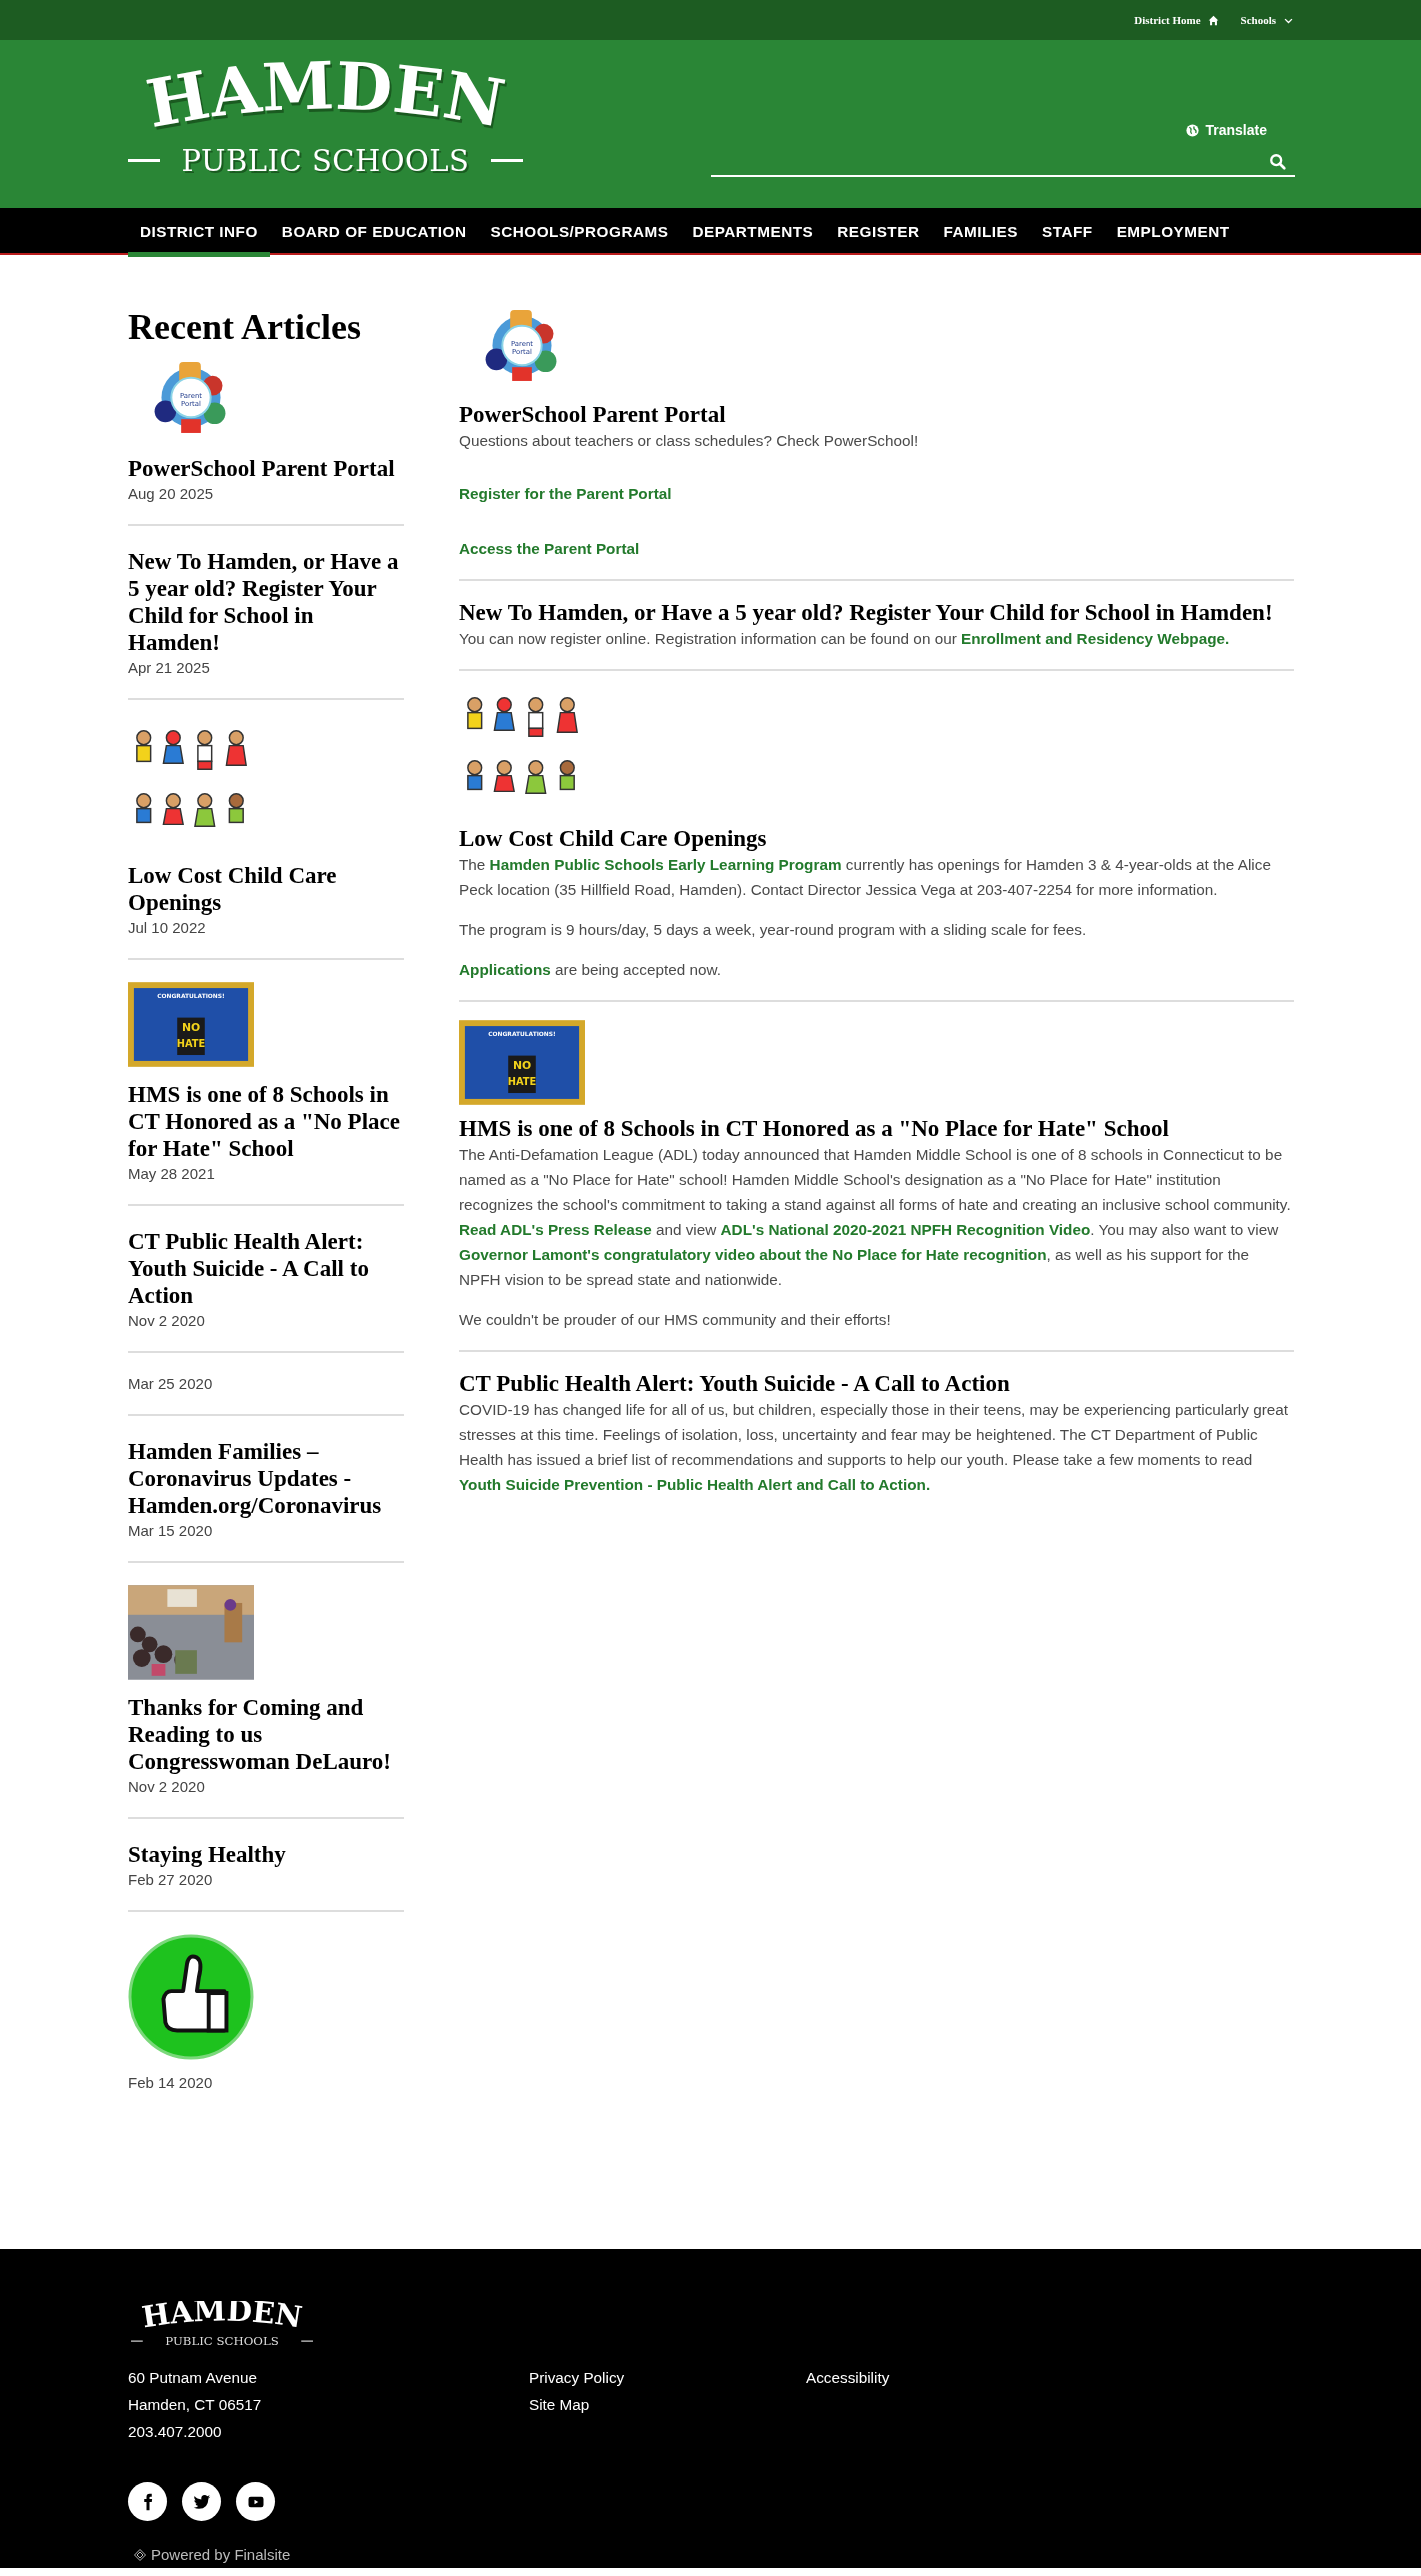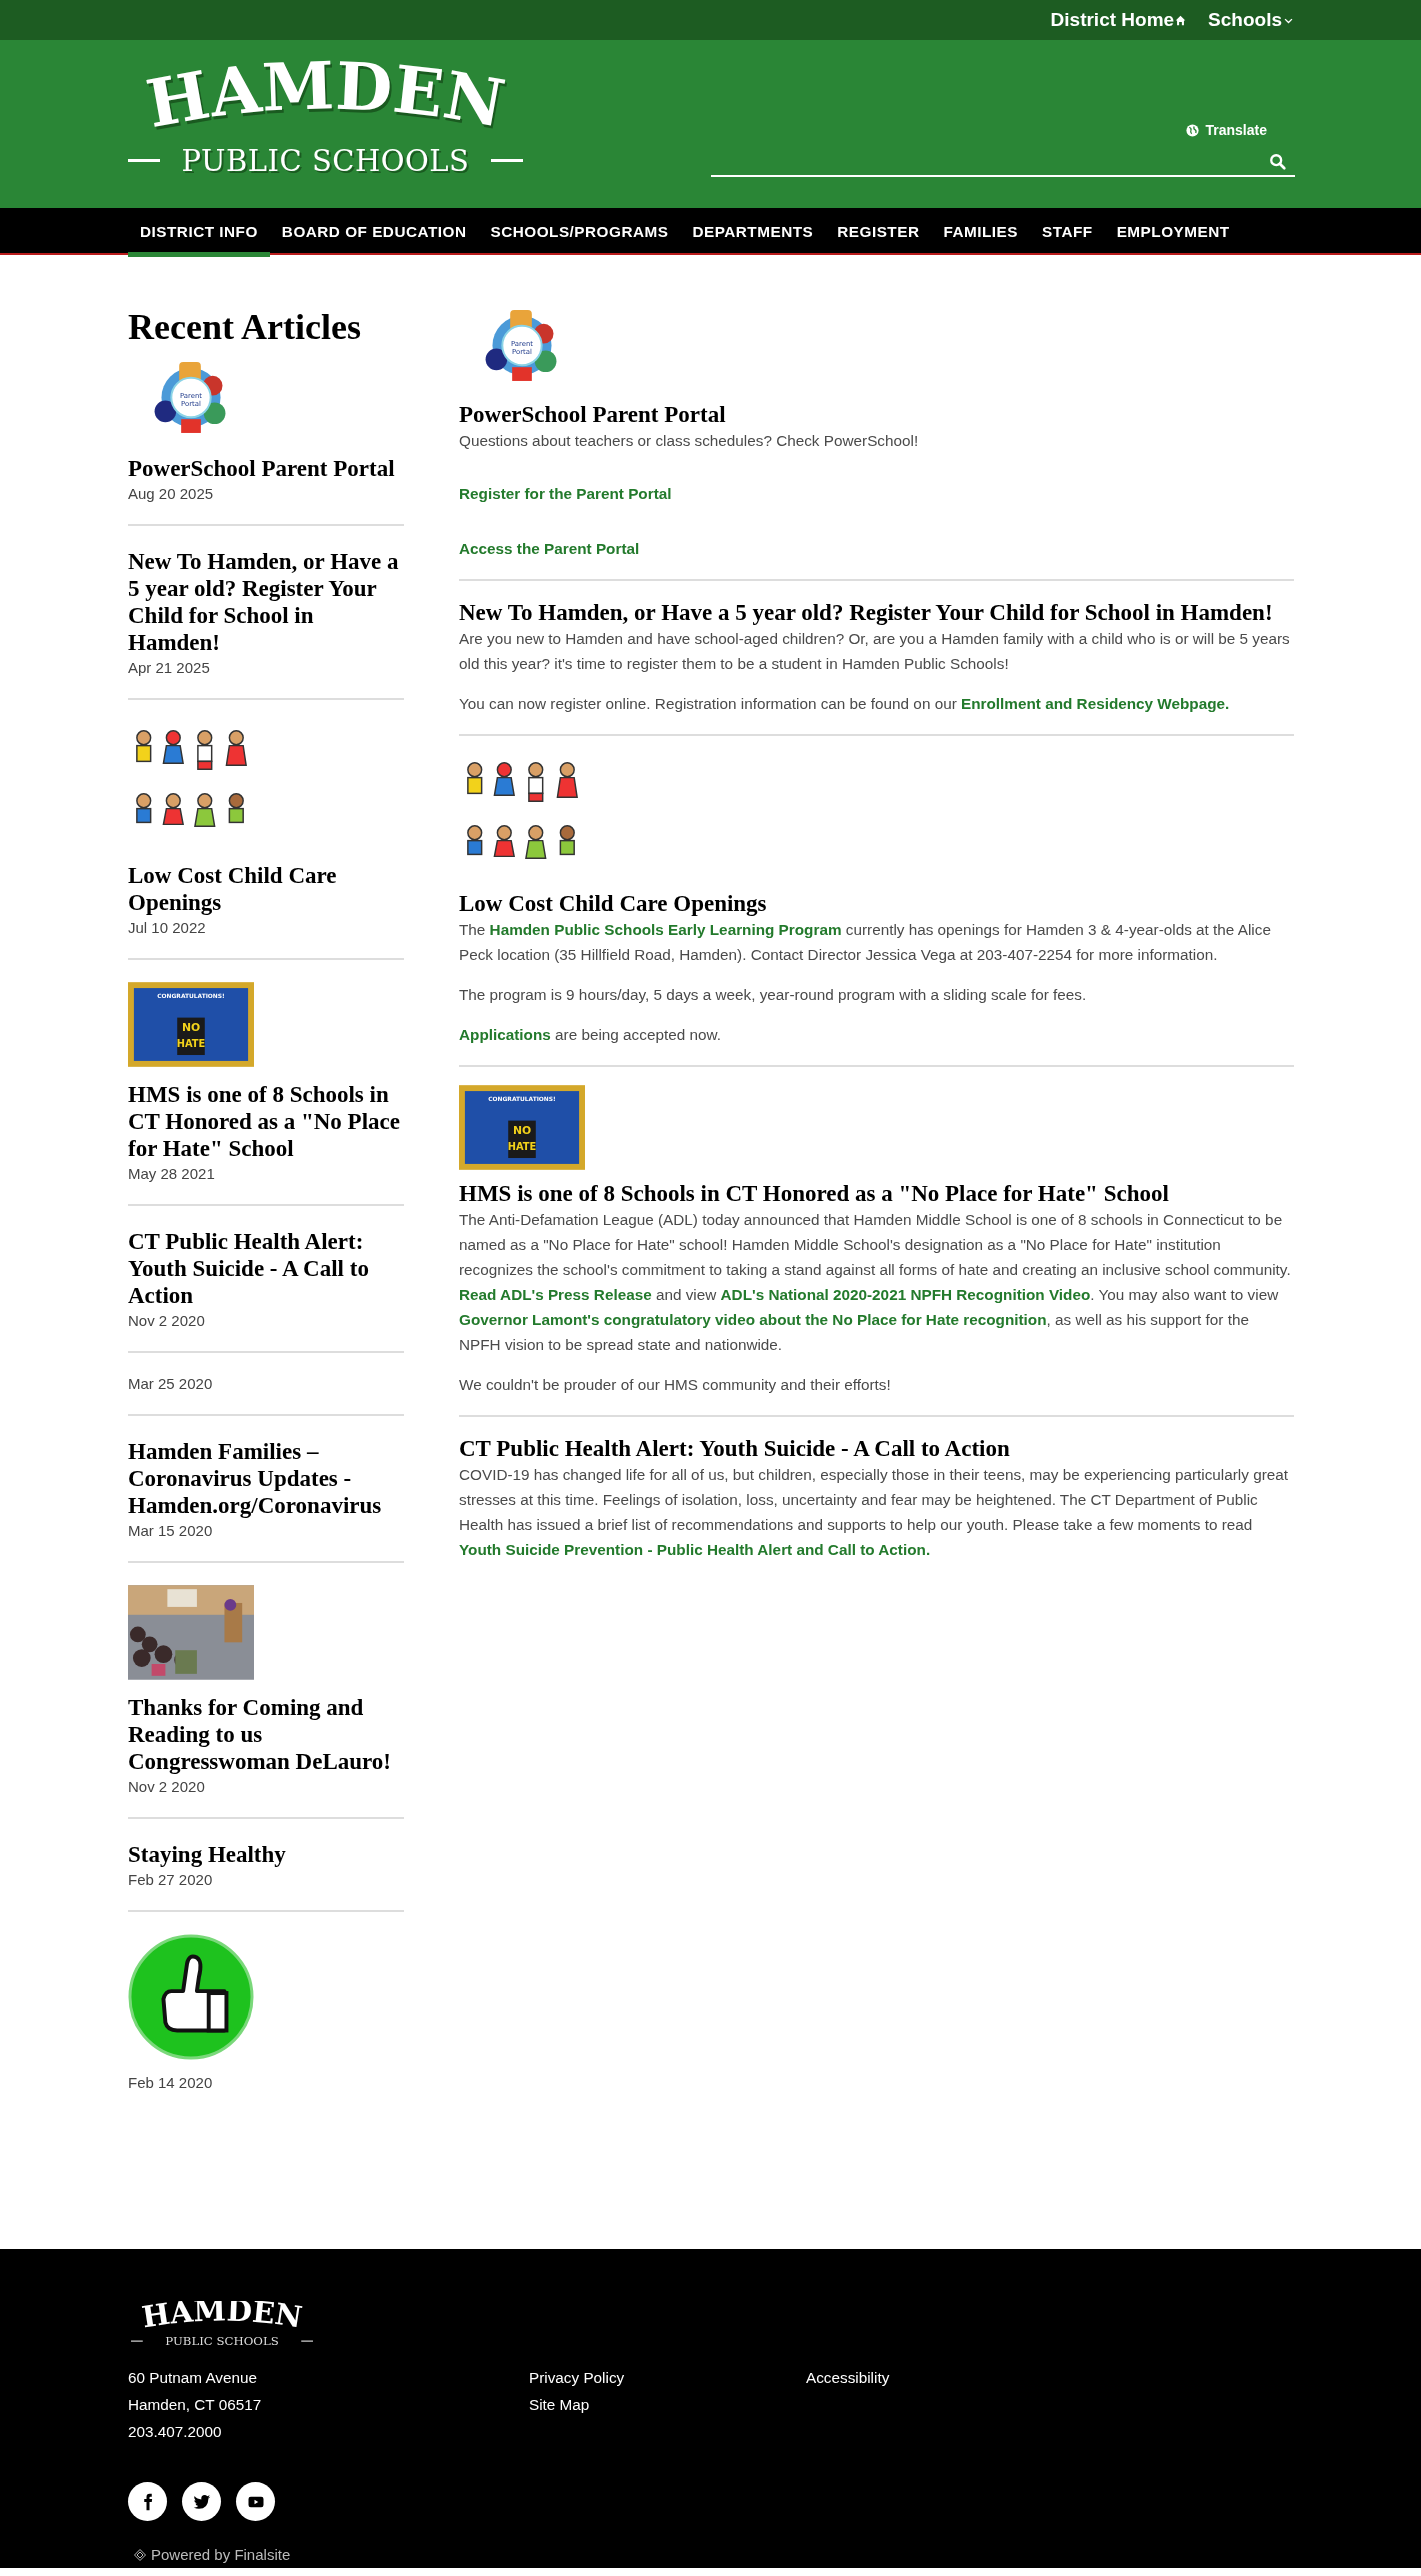--- a/index.html
+++ b/index.html
@@ -2,21 +2,21 @@
 <html><head>
 <meta charset="utf-8">
 <style>
   * { box-sizing: border-box; margin: 0; padding: 0; }
   html, body { width: 1422px; background: #ffffff; }
   body { font-family: "DejaVu Sans", sans-serif; color: #111; }
 
   
   .utility-bar { height: 40px; background: #1d5c22; position: relative; }
   .utility-bar .links { position: absolute; right: 128px; top: 0; height: 40px; display: flex; align-items: center; gap: 22px; }
-  .utility-bar .ulink { color: #fff; font-size: 19px; font-weight: bold; display: flex; align-items: center; gap: 1px; cursor: pointer; font-family: Liberation Sans, sans-serif; }
+  .utility-bar .ulink { color: #fff; font-size: 11px; font-weight: bold; display: flex; align-items: center; gap: 7px; cursor: pointer; font-family: Liberation Serif, serif; }
   .utility-bar .ulink svg { width: 11px; height: 11px; fill: #fff; }
 
   
   .header { height: 168px; background: #2a8636; position: relative; }
   .logo { position: absolute; left: 128px; top: 18px; width: 395px; height: 130px; }
   .logo-main { position: absolute; left: 0; top: 0; width: 395px; height: 79px; }
   .logo-sub { position: absolute; left: 0; top: 79px; width: 395px; height: 47px; display: flex; align-items: center; justify-content: space-between; color: #fff; }
   .logo-sub .dash { width: 32px; height: 3px; background: #fff; }
   .logo-sub .txt { font-family: "DejaVu Serif", serif; font-size: 29px; letter-spacing: 0.5px; color: #fff; text-shadow: 2px 2px 0 #1a5a20; }
   .translate { position: absolute; right: 155px; top: 82px; color: #fff; font-size: 14px; font-weight: bold; display: flex; align-items: center; gap: 7px; font-family: "Liberation Sans", sans-serif; cursor: pointer; }
@@ -268,21 +268,20 @@
       <div class="m-body">
         <p>Questions about teachers or class schedules? Check PowerSchool!</p>
         <p class="link-block"><a>Register for the Parent Portal</a></p>
         <p class="link-block"><a>Access the Parent Portal</a></p>
       </div>
     </div>
 
     <div class="m-item">
       <div class="m-title">New To Hamden, or Have a 5 year old? Register Your Child for School in Hamden!</div>
       <div class="m-body">
-        <p>Are you new to Hamden and have school-aged children?  Or, are you a Hamden family with a child who is or will be 5 years old this year?  it's time to register them to be a student in Hamden Public Schools!</p>
         <p><span>You can now register online. Registration information can be found on our </span><a>Enrollment and Residency Webpage.</a></p>
       </div>
     </div>
 
     <div class="m-item">
       <svg class="m-img" width="126" height="126" viewBox="0 0 128 128">
         <rect width="128" height="128" fill="#fff"></rect>
         <g stroke="#333" stroke-width="1.5">
           <circle cx="16" cy="16" r="7" fill="#d9a066"></circle>
             <rect x="9" y="24" width="14" height="16" fill="#f2d21b"></rect>

